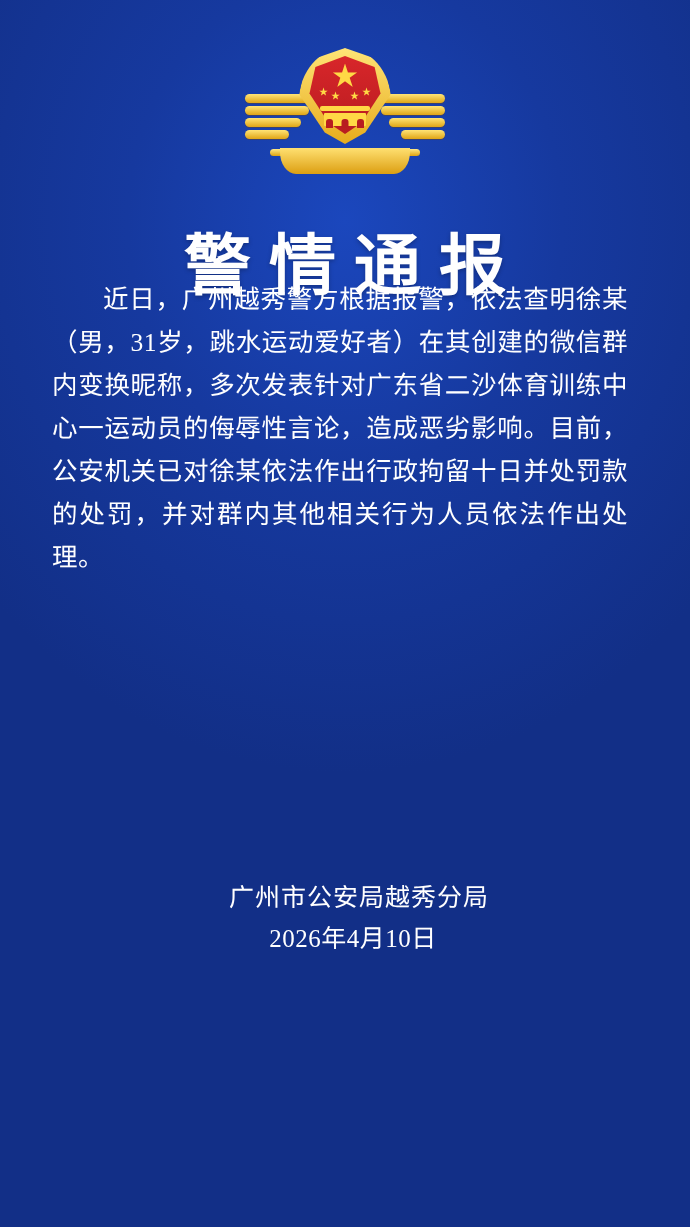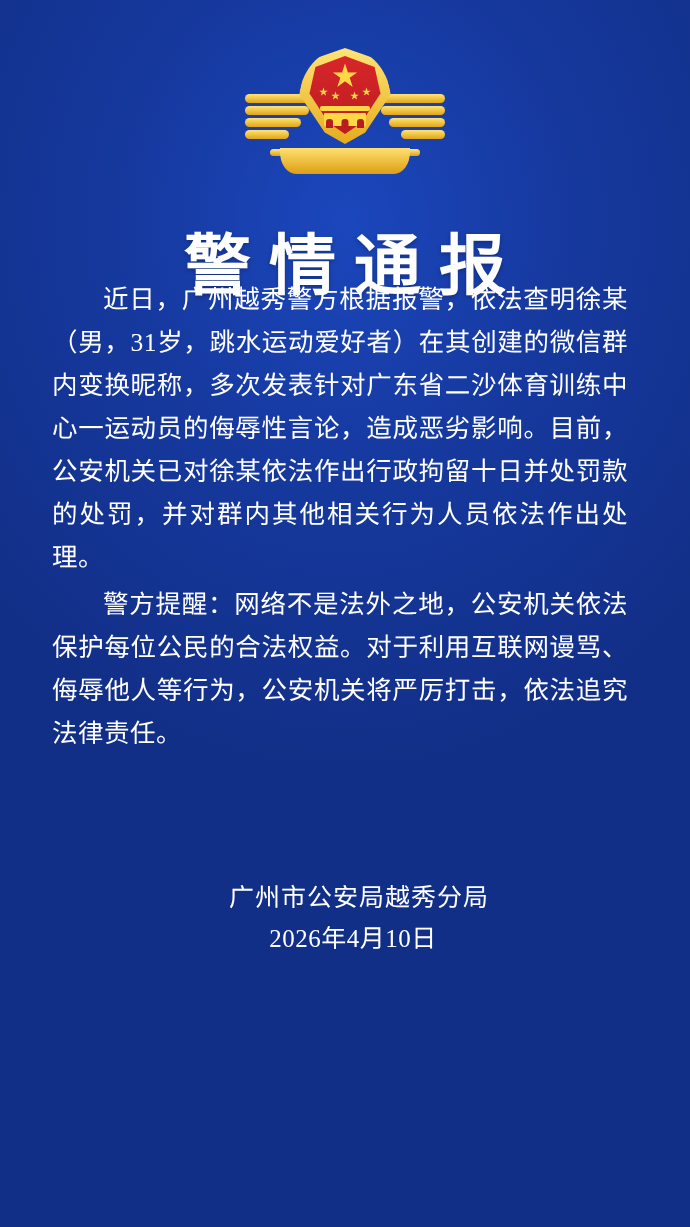--- a/index.html
+++ b/index.html
@@ -253,21 +253,20 @@
           <div class="gate-door d3"></div>
         </div>
       </div>
     </div>
   </div>
 
   <h1 class="title">警情通报</h1>
 
   <div class="body-text">
     <p>近日，广州越秀警方根据报警，依法查明徐某（男，31岁，跳水运动爱好者）在其创建的微信群内变换昵称，多次发表针对广东省二沙体育训练中心一运动员的侮辱性言论，造成恶劣影响。目前，公安机关已对徐某依法作出行政拘留十日并处罚款的处罚，并对群内其他相关行为人员依法作出处理。</p>
-    <p>警方提醒：网络不是法外之地，公安机关依法保护每位公民的合法权益。对于利用互联网谩骂、侮辱他人等行为，公安机关将严厉打击，依法追究法律责任。</p>
   </div>
 
   <div class="signature">
     <div class="org">广州市公安局越秀分局</div>
     <div class="date">2026年4月10日</div>
   </div>
 
 </div>
 
 </body></html>

